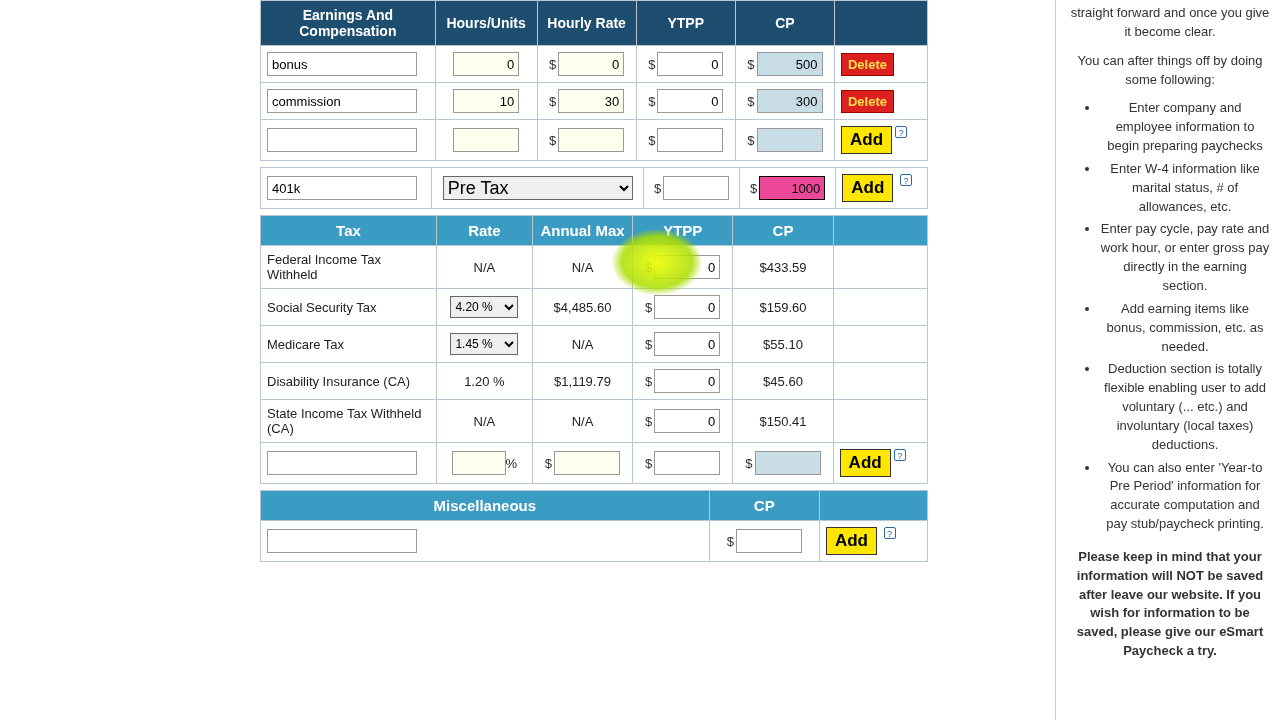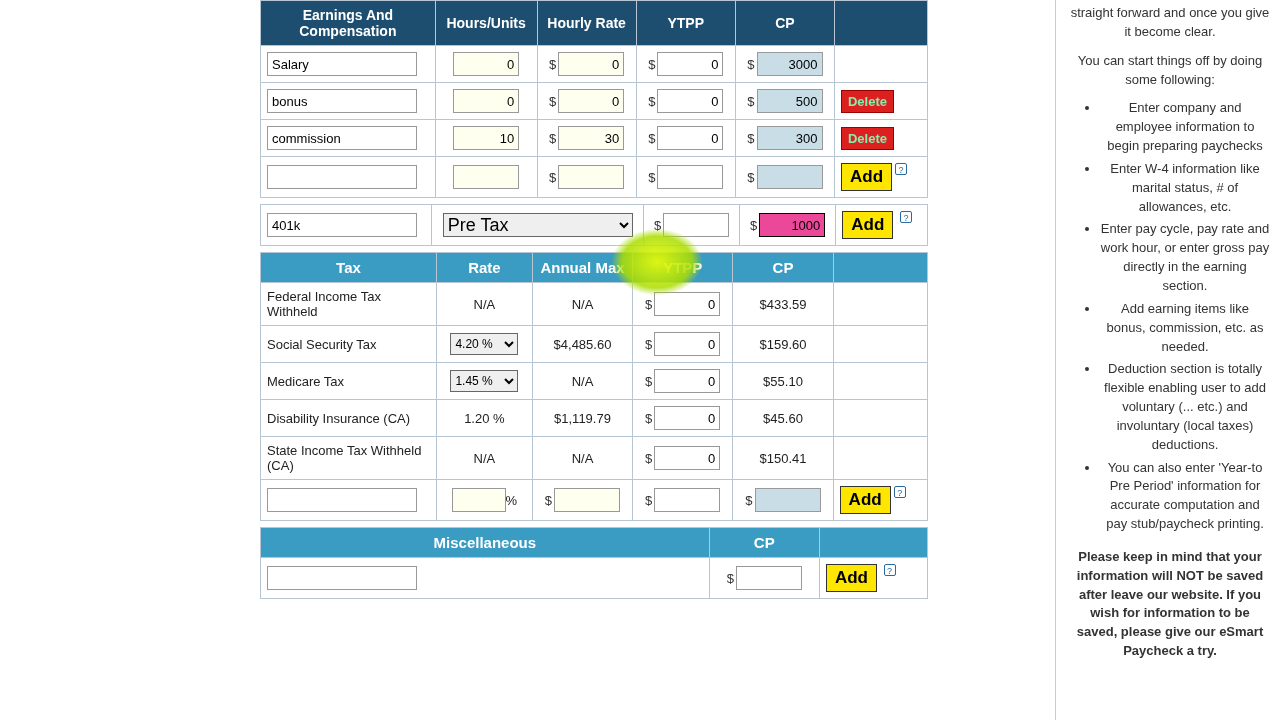--- a/index.html
+++ b/index.html
@@ -110,21 +110,21 @@
   .btn-add {
     background: #ffe600;
     border: 1px solid #333;
     font-weight: bold;
     padding: 3px 8px;
     cursor: pointer;
     font-size: 17px;
   }
   .btn-del {
     background: #dc1f1f;
-    color: #86efac;
+    color: #fde047;
     border: 1px solid #900;
     font-weight: bold;
     padding: 3px 6px;
     cursor: pointer;
     font-size: 13px;
   }
   .help-icon {
     display:inline-block;
     width:12px;height:12px;
     border:1px solid #2b6aa0;
@@ -186,37 +186,20 @@
         <th class="hdr-dark">Earnings And Compensation</th>
         <th class="hdr-dark">Hours/Units</th>
         <th class="hdr-dark">Hourly Rate</th>
         <th class="hdr-dark">YTPP</th>
         <th class="hdr-dark">CP</th>
         <th class="hdr-dark"></th>
       </tr>
 
       </tbody>
         <tbody id="earnings-body">
-          <tr>
-       <td><input class="txt" value="Salary" style=""></td>
-       <td class="center"><input class="num" value="0" style=""></td>
-       <td class="center"><span class="dollar-wrap">
-                <span class="sign">$</span>
-                <input class="num " value="0" style="">
-              </span></td>
-       <td class="center"><span class="dollar-wrap">
-                <span class="sign">$</span>
-                <input class="num ytpp" value="0" style="">
-              </span></td>
-       <td class="center"><span class="dollar-wrap">
-                <span class="sign">$</span>
-                <input class="num cp" value="3000" style="">
-              </span></td>
-       <td class="act-cell"></td>
-     </tr>
           <tr>
        <td><input class="txt" value="bonus" style=""></td>
        <td class="center"><input class="num" value="0" style=""></td>
        <td class="center"><span class="dollar-wrap">
                 <span class="sign">$</span>
                 <input class="num " value="0" style="">
               </span></td>
        <td class="center"><span class="dollar-wrap">
                 <span class="sign">$</span>
                 <input class="num ytpp" value="0" style="">
@@ -416,21 +399,21 @@
       </tr>
     </tbody>
       </table>
 
 
     <div class="highlight-ring" style="left:612px; top:229px;"></div>
   </div>
 
   <div class="sidebar">
     <p class="side-p">straight forward and once you give it become clear.</p>
-    <p class="side-p">You can start things off by doing some following:</p>
+    <p class="side-p">You can after things off by doing some following:</p>
     <ul class="side-list" id="side-list">
         <li>Enter company and employee information to begin preparing paychecks</li>
         <li>Enter W-4 information like marital status, # of allowances, etc.</li>
         <li>Enter pay cycle, pay rate and work hour, or enter gross pay directly in the earning section.</li>
         <li>Add earning items like bonus, commission, etc. as needed.</li>
         <li>Deduction section is totally flexible enabling user to add voluntary (... etc.) and involuntary (local taxes) deductions.</li>
         <li>You can also enter 'Year-to Pre Period' information for accurate computation and pay stub/paycheck printing.</li>
       </ul>
     <p class="side-p bold">Please keep in mind that your information will NOT be saved after leave our website. If you wish for information to be saved, please give our eSmart Paycheck a try.</p>
   </div>

